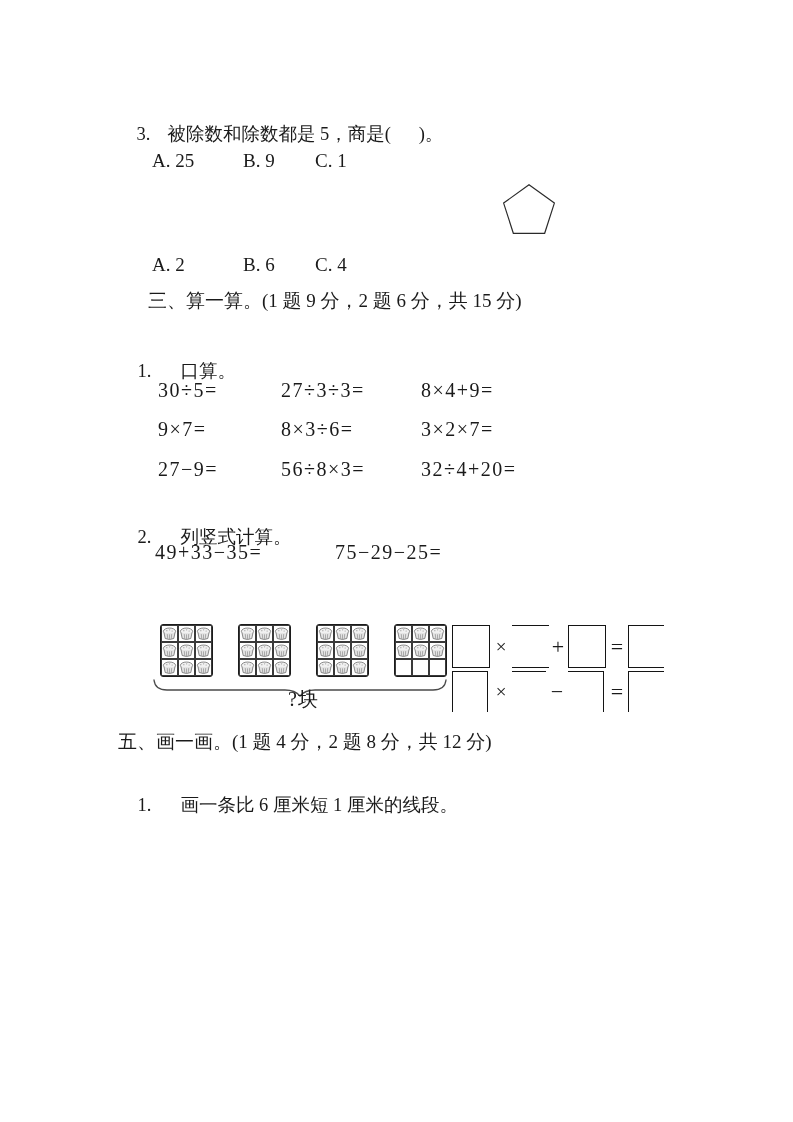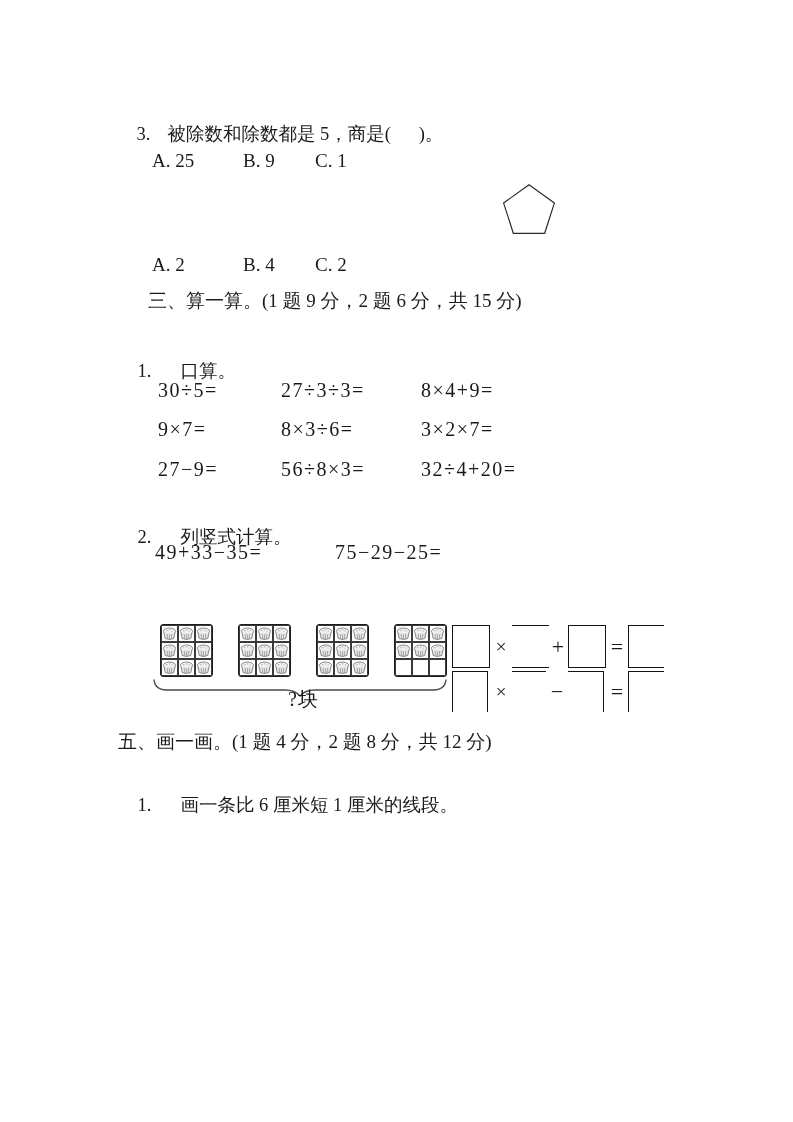--- a/index.html
+++ b/index.html
@@ -68,22 +68,22 @@
     <span class="abs opt" style="left:315px;top:150px;">C. 1</span>
   </div>
 
   <div class="pentagon-wrap">
     <svg width="54" height="52" viewBox="0 0 100 96">
       <polygon points="50,3 97,37 79,93 21,93 3,37" fill="#ffffff" stroke="#2a2a2a" stroke-width="2.2"></polygon>
     </svg>
   </div>
   <div>
     <span class="abs opt" style="left:152px;top:254px;">A. 2</span>
-    <span class="abs opt" style="left:243px;top:254px;">B. 4</span>
-    <span class="abs opt" style="left:315px;top:254px;">C. 2</span>
+    <span class="abs opt" style="left:243px;top:254px;">B. 6</span>
+    <span class="abs opt" style="left:315px;top:254px;">C. 4</span>
   </div>
 
   <div class="abs line heading" style="left:118px;top:289px;margin-left:30px;">三、算一算。(1 题 9 分，2 题 6 分，共 15 分)</div>
 
   <div class="abs line" style="left:119px;top:337px;">
     <span class="qnum-wide">1.</span><span>口算。</span>
   </div>
 
   <div>
     <span class="abs expr" style="left:158px;top:379px;">30÷5=</span>

